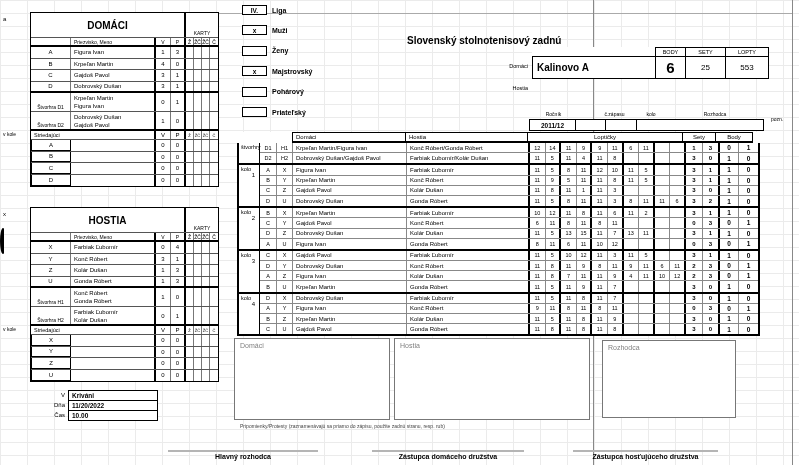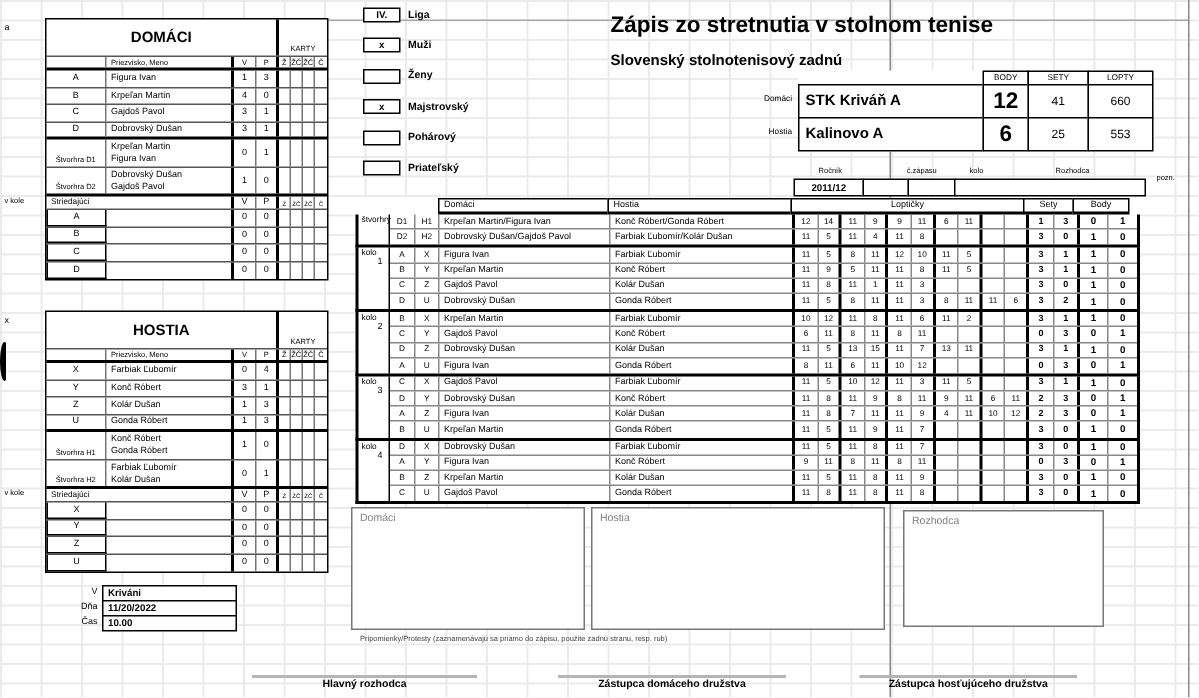--- a/index.html
+++ b/index.html
@@ -437,38 +437,31 @@
       <div class="cat" style="top: 86.6px;">
         <div class="cat-box"></div>
         <div class="cat-label">Pohárový</div>
       </div>
       <div class="cat" style="top: 107px;">
         <div class="cat-box"></div>
         <div class="cat-label">Priateľský</div>
       </div>
     </div>
 
-  <div id="sheet-title">Zápis zo stretnutia v stolnom tenise</div>
   <div id="federation">Slovenský stolnotenisový zadnú</div>
 
   <div class="side-label" style="top:63px;">Domáci</div>
   <div class="side-label" style="top:85px;">Hostia</div>
 
   <div id="score">
     <div class="s-head">
       <div class="s-blank"></div>
       <div class="s-hc s-w-body">BODY</div>
       <div class="s-hc s-w-sety">SETY</div>
       <div class="s-hc s-w-lopty">LOPTY</div>
-    </div>
-    <div class="s-row">
-      <div class="s-cell s-team">STK Kriváň A</div>
-      <div class="s-cell s-body">12</div>
-      <div class="s-cell s-sety">41</div>
-      <div class="s-cell s-lopty">660</div>
     </div>
     <div class="s-row">
       <div class="s-cell s-team">Kalinovo A</div>
       <div class="s-cell s-body">6</div>
       <div class="s-cell s-sety">25</div>
       <div class="s-cell s-lopty">553</div>
     </div>
   </div>
 
   <div class="meta-label" style="left:530px;width:47px;">Ročník</div>

